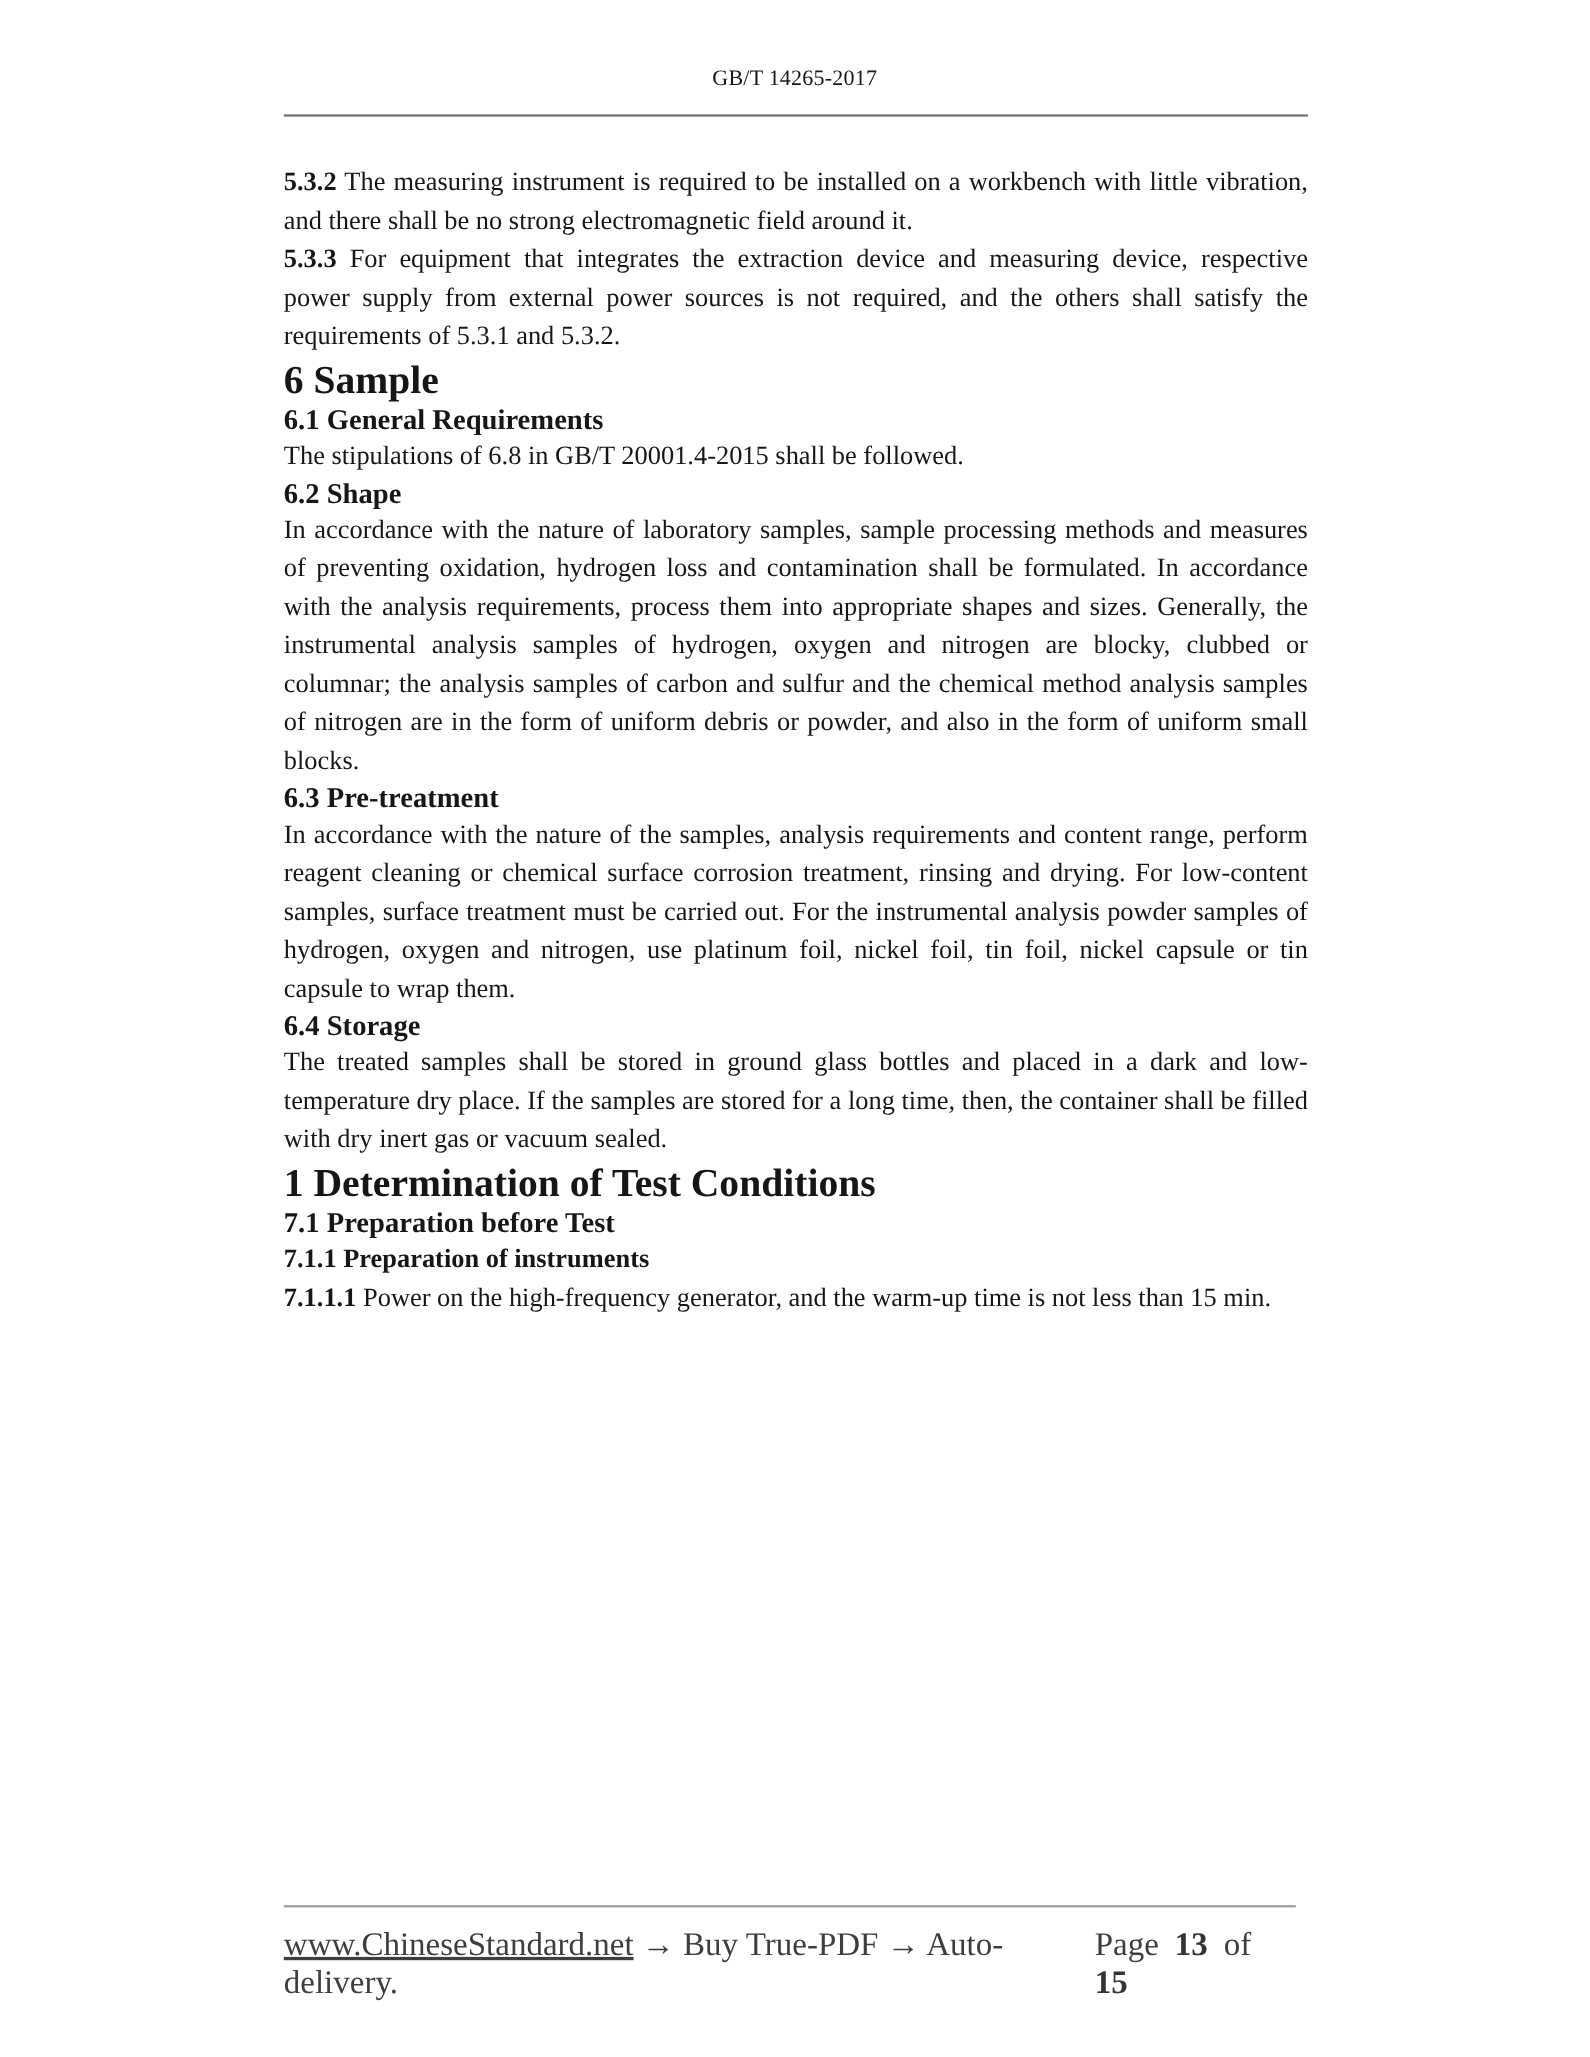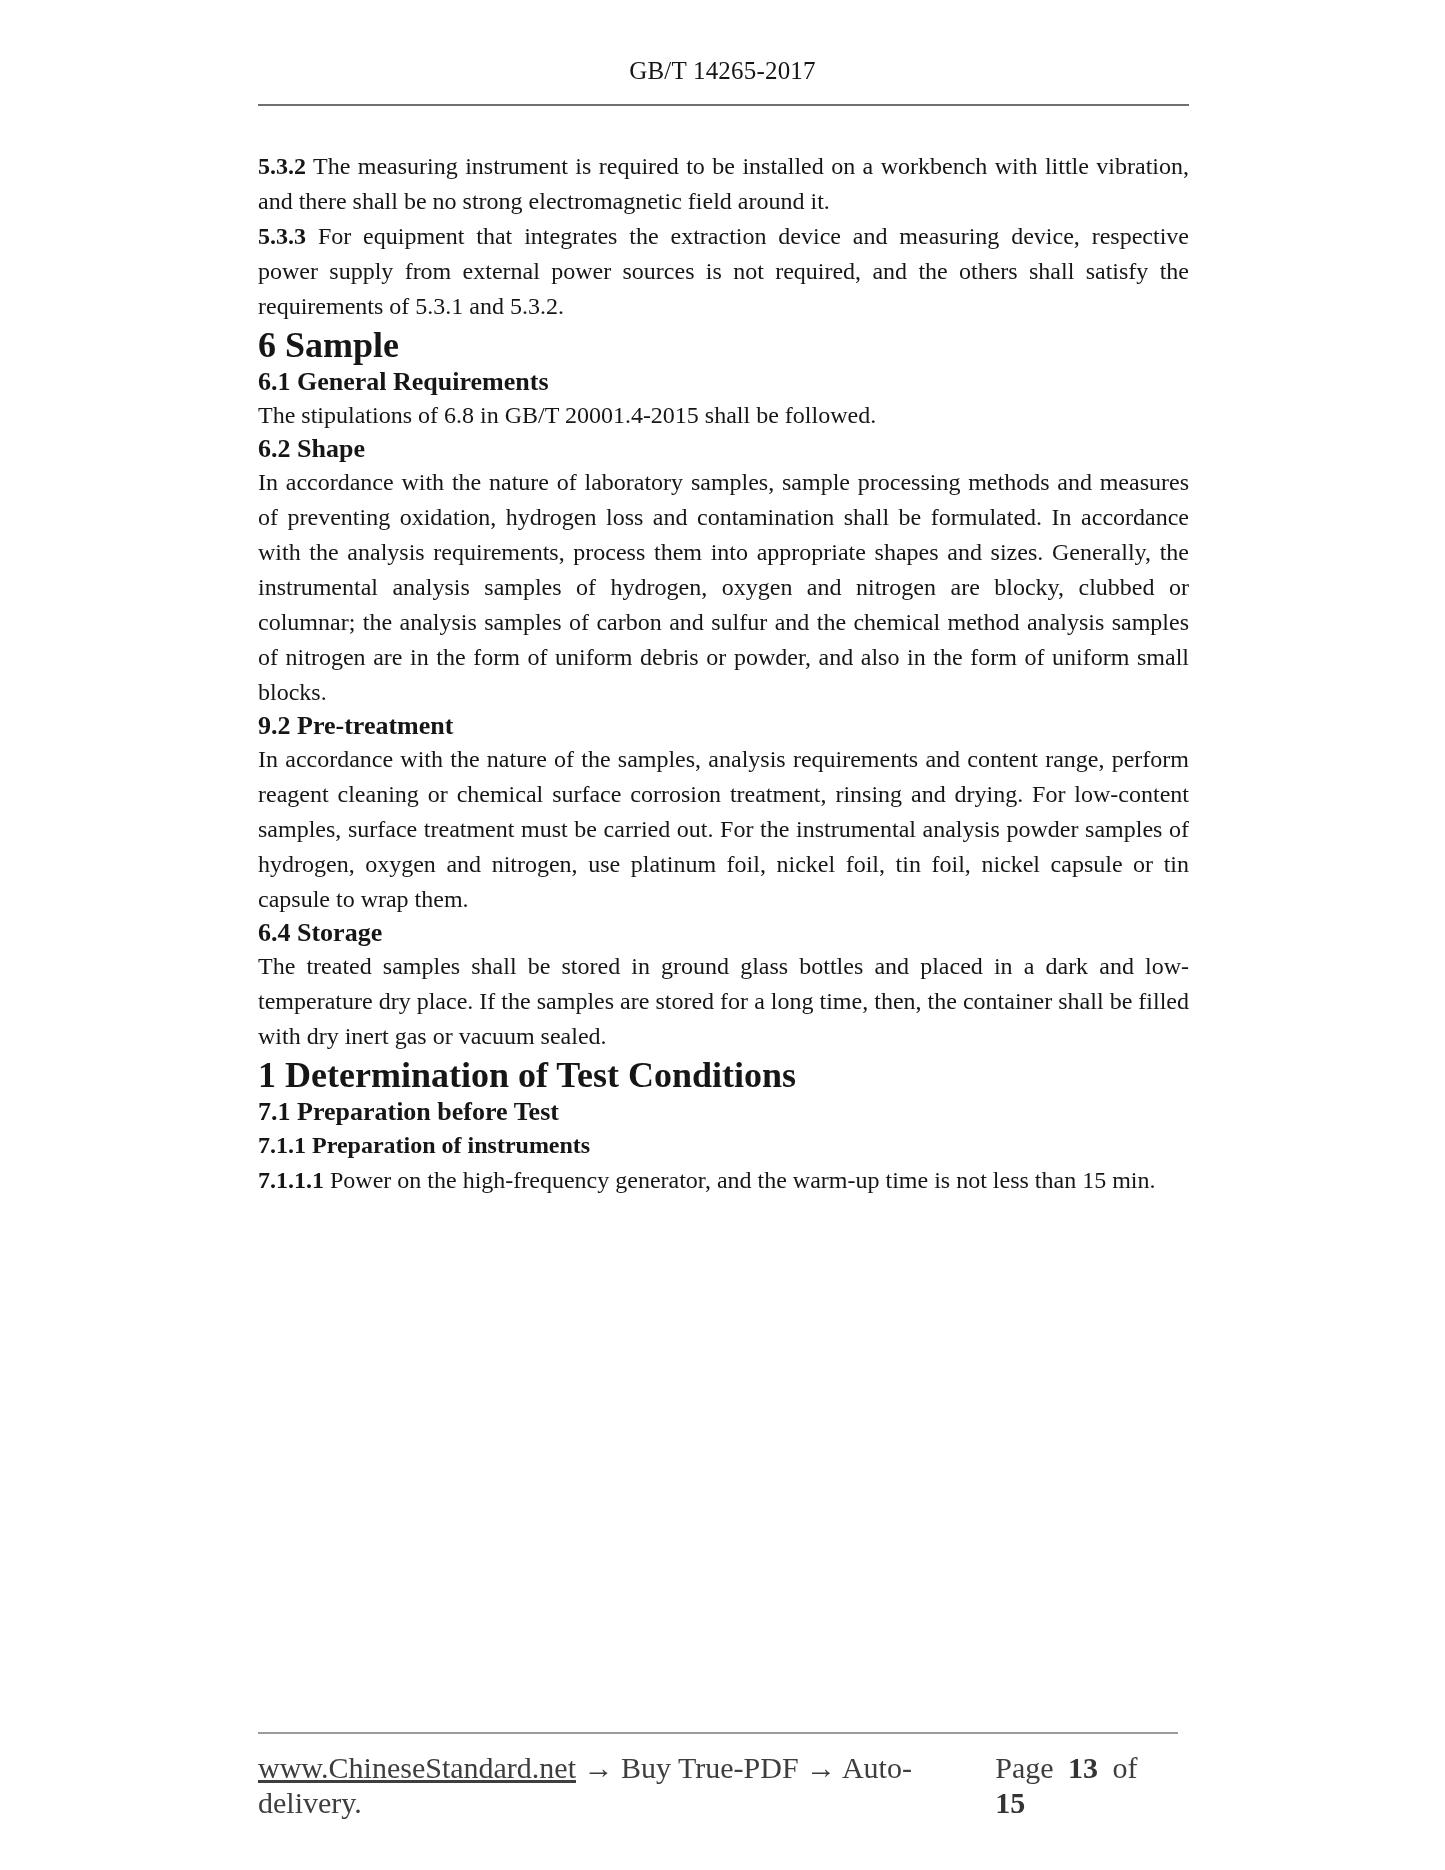--- a/index.html
+++ b/index.html
@@ -9,21 +9,21 @@
     font-family: "Liberation Serif", "DejaVu Serif", serif;
     color: #161616;
     position: relative;
     overflow: hidden;
   }
   .page { position: absolute; inset: 0; }
 
   
   .std-no {
     position: absolute; top: 56px; left: 0; width: 100%;
-    text-align: center; font-size: 25px; line-height: 30px;
+    text-align: center; font-size: 20px; line-height: 30px;
     letter-spacing: 0.2px;
   }
   .header-rule {
     position: absolute; top: 104px; left: 258px; width: 931px;
     border-top: 2px solid #707070; height: 0;
   }
 
   
   #content {
     position: absolute; left: 258px; top: 149px; width: 931px;
@@ -64,21 +64,21 @@
   <div class="header-rule"></div>
 
   <main id="content">
       <p class="body justify"><b class="lead">5.3.2</b> The measuring instrument is required to be installed on a workbench with little vibration, and there shall be no strong electromagnetic field around it.</p>
       <p class="body justify"><b class="lead">5.3.3</b> For equipment that integrates the extraction device and measuring device, respective power supply from external power sources is not required, and the others shall satisfy the requirements of 5.3.1 and 5.3.2.</p>
       <h1 class="sec">6 Sample</h1>
       <h2 class="sub">6.1 General Requirements</h2>
       <p class="body">The stipulations of 6.8 in GB/T 20001.4-2015 shall be followed.</p>
       <h2 class="sub">6.2 Shape</h2>
       <p class="body justify">In accordance with the nature of laboratory samples, sample processing methods and measures of preventing oxidation, hydrogen loss and contamination shall be formulated. In accordance with the analysis requirements, process them into appropriate shapes and sizes. Generally, the instrumental analysis samples of hydrogen, oxygen and nitrogen are blocky, clubbed or columnar; the analysis samples of carbon and sulfur and the chemical method analysis samples of nitrogen are in the form of uniform debris or powder, and also in the form of uniform small blocks.</p>
-      <h2 class="sub">9.2 Pre-treatment</h2>
+      <h2 class="sub">6.3 Pre-treatment</h2>
       <p class="body justify">In accordance with the nature of the samples, analysis requirements and content range, perform reagent cleaning or chemical surface corrosion treatment, rinsing and drying. For low-content samples, surface treatment must be carried out. For the instrumental analysis powder samples of hydrogen, oxygen and nitrogen, use platinum foil, nickel foil, tin foil, nickel capsule or tin capsule to wrap them.</p>
       <h2 class="sub">6.4 Storage</h2>
       <p class="body justify">The treated samples shall be stored in ground glass bottles and placed in a dark and low-temperature dry place. If the samples are stored for a long time, then, the container shall be filled with dry inert gas or vacuum sealed.</p>
       <h1 class="sec">1 Determination of Test Conditions</h1>
       <h2 class="sub">7.1 Preparation before Test</h2>
       <h3 class="subsub">7.1.1 Preparation of instruments</h3>
       <p class="body justify"><b class="lead">7.1.1.1</b> Power on the high-frequency generator, and the warm-up time is not less than 15 min.</p>
     </main>
 
   <div class="footer-rule"></div>

